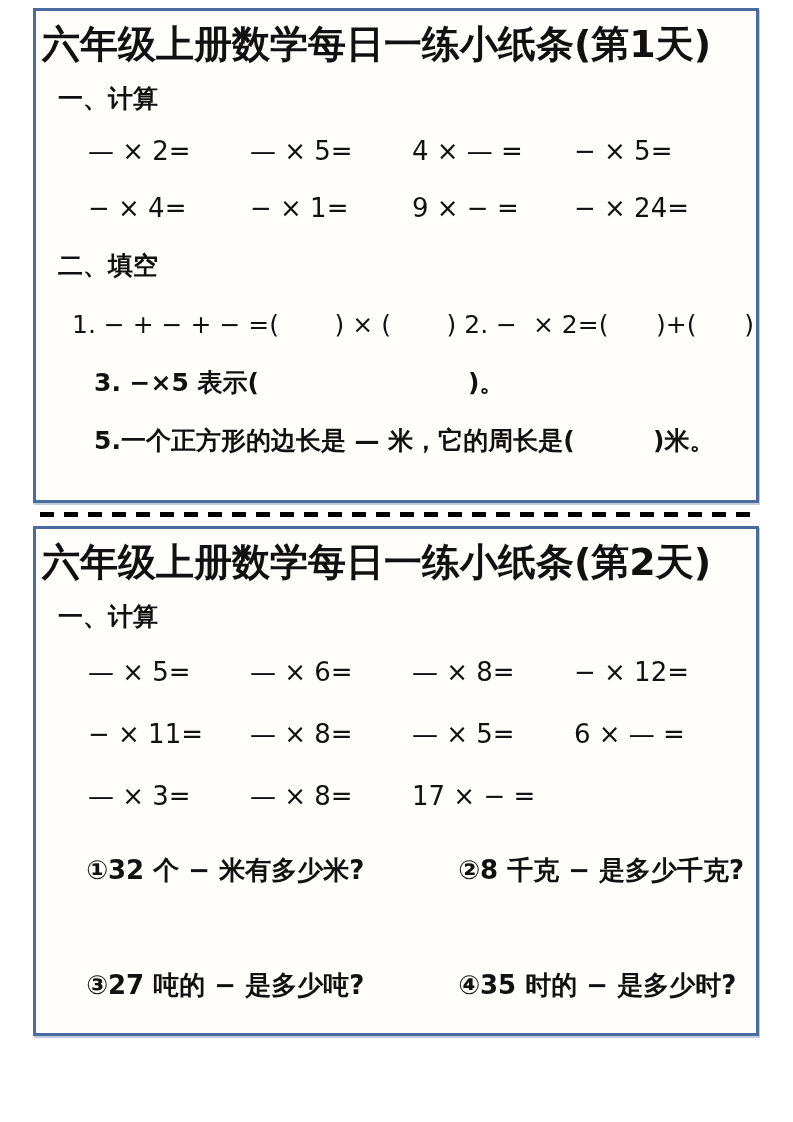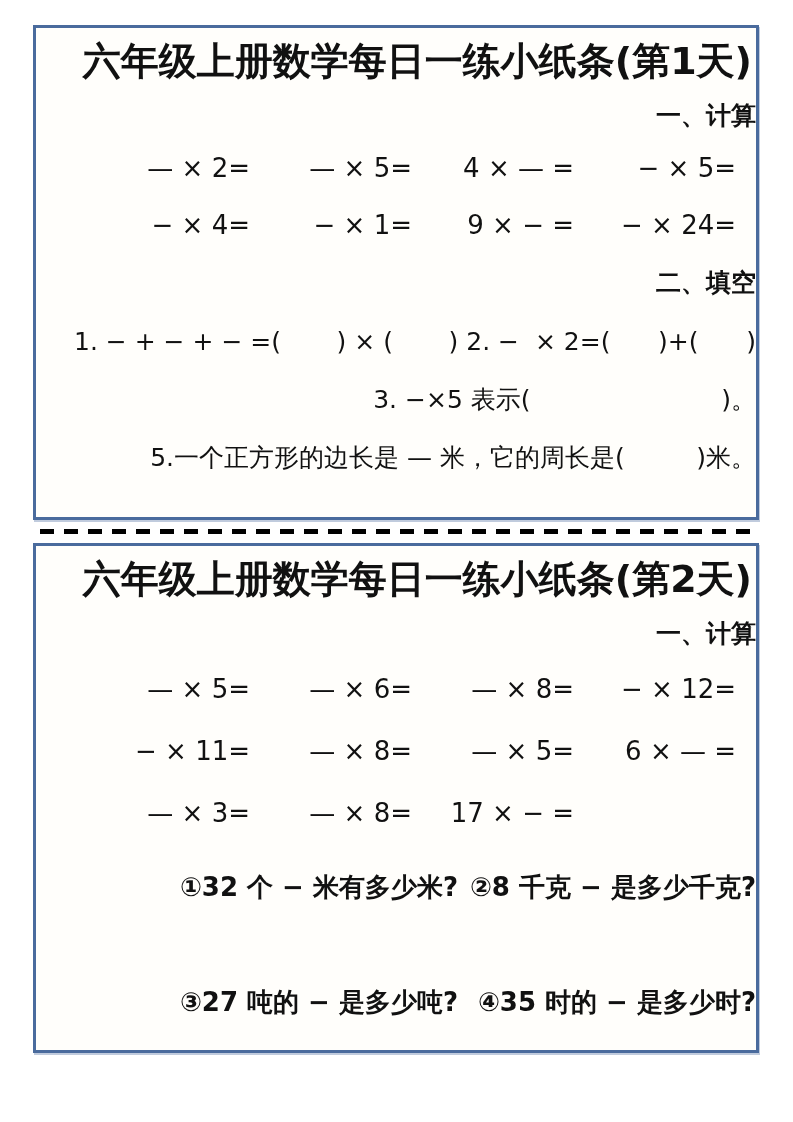--- a/index.html
+++ b/index.html
@@ -9,23 +9,22 @@
     width: 793px;
     height: 1122px;
     font-family: "DejaVu Sans", sans-serif;
     color: #111111;
     overflow: hidden;
   }
   .page {
     position: relative;
     width: 793px;
     height: 1122px;
-    padding-top: 25px;
+    padding-top: 8px;
     box-sizing: border-box;
-    text-align: right;
   }
   .sheet {
     width: 726px;
     margin-left: 33px;
     box-sizing: border-box;
     border: 3px solid #4a6b9d;
     box-shadow: 1px 2px 0 rgba(74, 107, 157, 0.35);
     background: #fffefb;
     overflow: hidden;
   }
@@ -59,21 +58,21 @@
   .calc-grid.rows-day2 .cell { line-height: 62px; }
 
   .fill-lines {
     margin: 14px 0 0 36px;
   }
   .fill-line {
     font-size: 25px;
     line-height: 58px;
     white-space: pre;
   }
-  .fill-line.indent { margin-left: 4px; }
+  .fill-line.indent { margin-left: 22px; font-weight: bold; }
 
   .question-grid {
     display: grid;
     grid-template-columns: 372px 1fr;
     padding-left: 50px;
     margin-top: 26px;
   }
   .question {
     font-size: 26px;
     white-space: pre;

